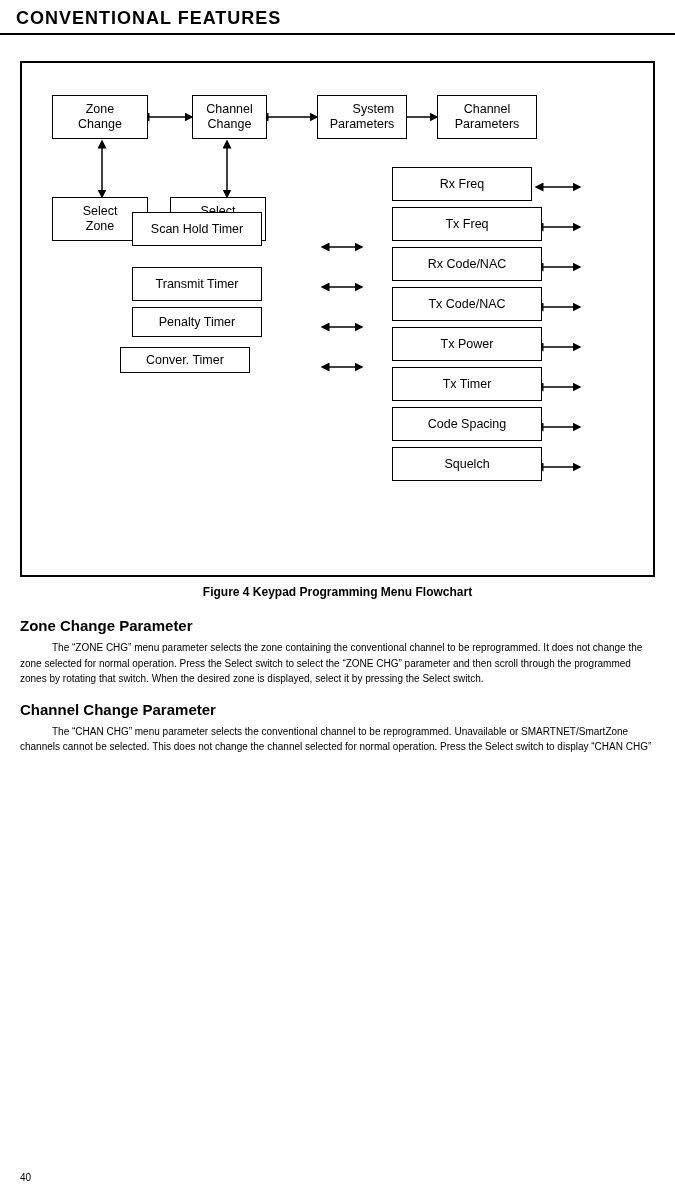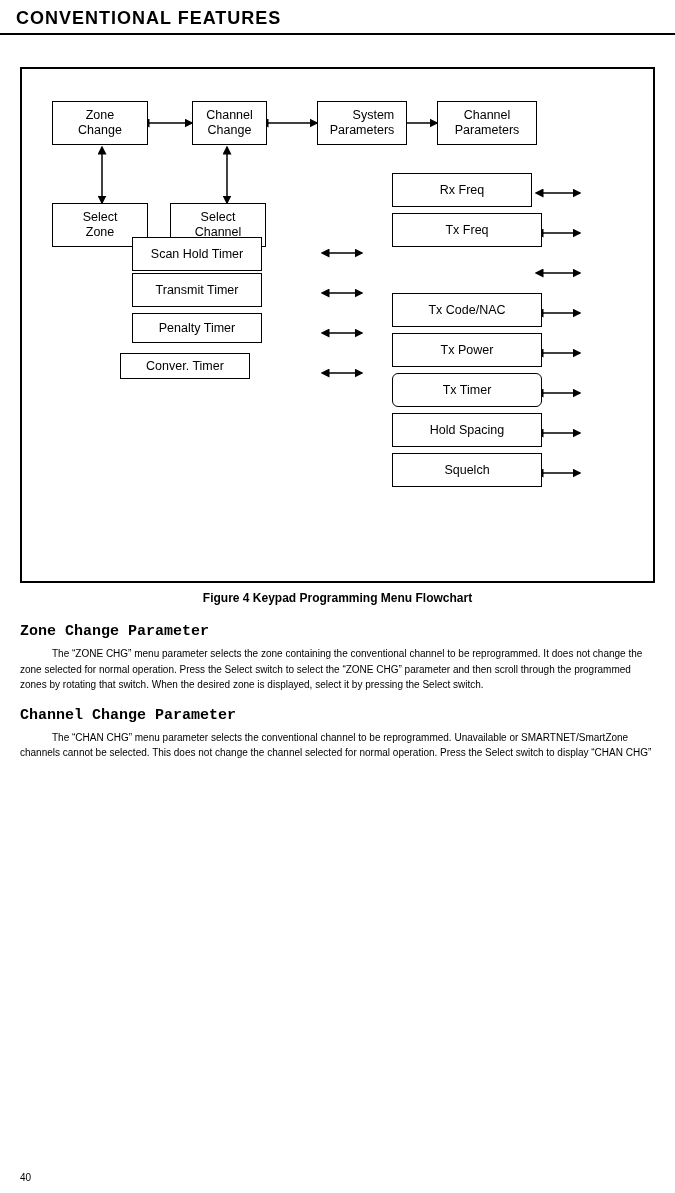--- a/index.html
+++ b/index.html
@@ -20,21 +20,21 @@
       border-bottom: 2px solid #000;
     }
     .page-header-title {
       font-size: 18px;
       font-weight: bold;
       letter-spacing: 1px;
     }
 
     
     .page-content {
-      padding: 22px 20px;
+      padding: 16px 20px;
     }
 
     
     .flowchart-container {
       border: 2px solid #000;
       margin: 10px 0 6px 0;
       padding: 16px 10px 16px 10px;
       position: relative;
       background: #fff;
     }
@@ -74,21 +74,20 @@
       font-weight: bold;
       font-size: 12px;
       margin: 8px 0 18px 0;
     }
 
     
     .section-heading {
       font-size: 15px;
       font-weight: bold;
       margin: 14px 0 6px 0;
-      font-family: Liberation Mono, monospace;
     }
 
     
     .body-para {
       text-indent: 32px;
       margin-bottom: 8px;
       font-size: 10px;
       line-height: 1.55;
     }
 
@@ -182,21 +181,21 @@
       <div class="fc-box" style="left:20px; top:118px; width:96px; height:44px;">
         <span style="white-space:pre-line;">Select
 Zone</span>
       </div>
 
       <div class="fc-box" style="left:138px; top:118px; width:96px; height:44px;">
         <span style="white-space:pre-line;">Select
 Channel</span>
       </div>
 
-      <div class="fc-box" style="left:100px; top:152px; width:130px; height:34px;">
+      <div class="fc-box" style="left:100px; top:133px; width:130px; height:34px;">
         <span>Scan Hold Timer</span>
       </div>
 
       <div class="fc-box" style="left:100px; top:188px; width:130px; height:34px;">
         <span>Transmit Timer</span>
       </div>
 
       <div class="fc-box" style="left:100px; top:228px; width:130px; height:30px;">
         <span>Penalty Timer</span>
       </div>
@@ -206,35 +205,38 @@
       </div>
 
       <div class="fc-box" style="left:360px; top:88px; width:140px; height:34px;">
         <span>Rx Freq</span>
       </div>
 
       <div class="fc-box" style="left:360px; top:128px; width:150px; height:34px;">
         <span>Tx Freq</span>
       </div>
 
+      <div class="fc-box" style="left:360px; top:168px; width:150px; height:34px;">
+        <span>Rx Code/NAC</span>
+      </div>
 
       <div class="fc-box" style="left:360px; top:208px; width:150px; height:34px;">
         <span>Tx Code/NAC</span>
       </div>
 
       <div class="fc-box" style="left:360px; top:248px; width:150px; height:34px;">
         <span>Tx Power</span>
       </div>
 
-      <div class="fc-box" style="left:360px; top:288px; width:150px; height:34px;border-radius:6px;">
+      <div class="fc-box" style="left:360px; top:288px; width:150px; height:34px;">
         <span>Tx Timer</span>
       </div>
 
       <div class="fc-box" style="left:360px; top:328px; width:150px; height:34px;">
-        <span>Hold Spacing</span>
+        <span>Code Spacing</span>
       </div>
 
       <div class="fc-box" style="left:360px; top:368px; width:150px; height:34px;">
         <span>Squelch</span>
       </div>
 
     </div>
   </div>
 
   <p class="figure-caption">Figure 4   Keypad Programming Menu Flowchart</p>

